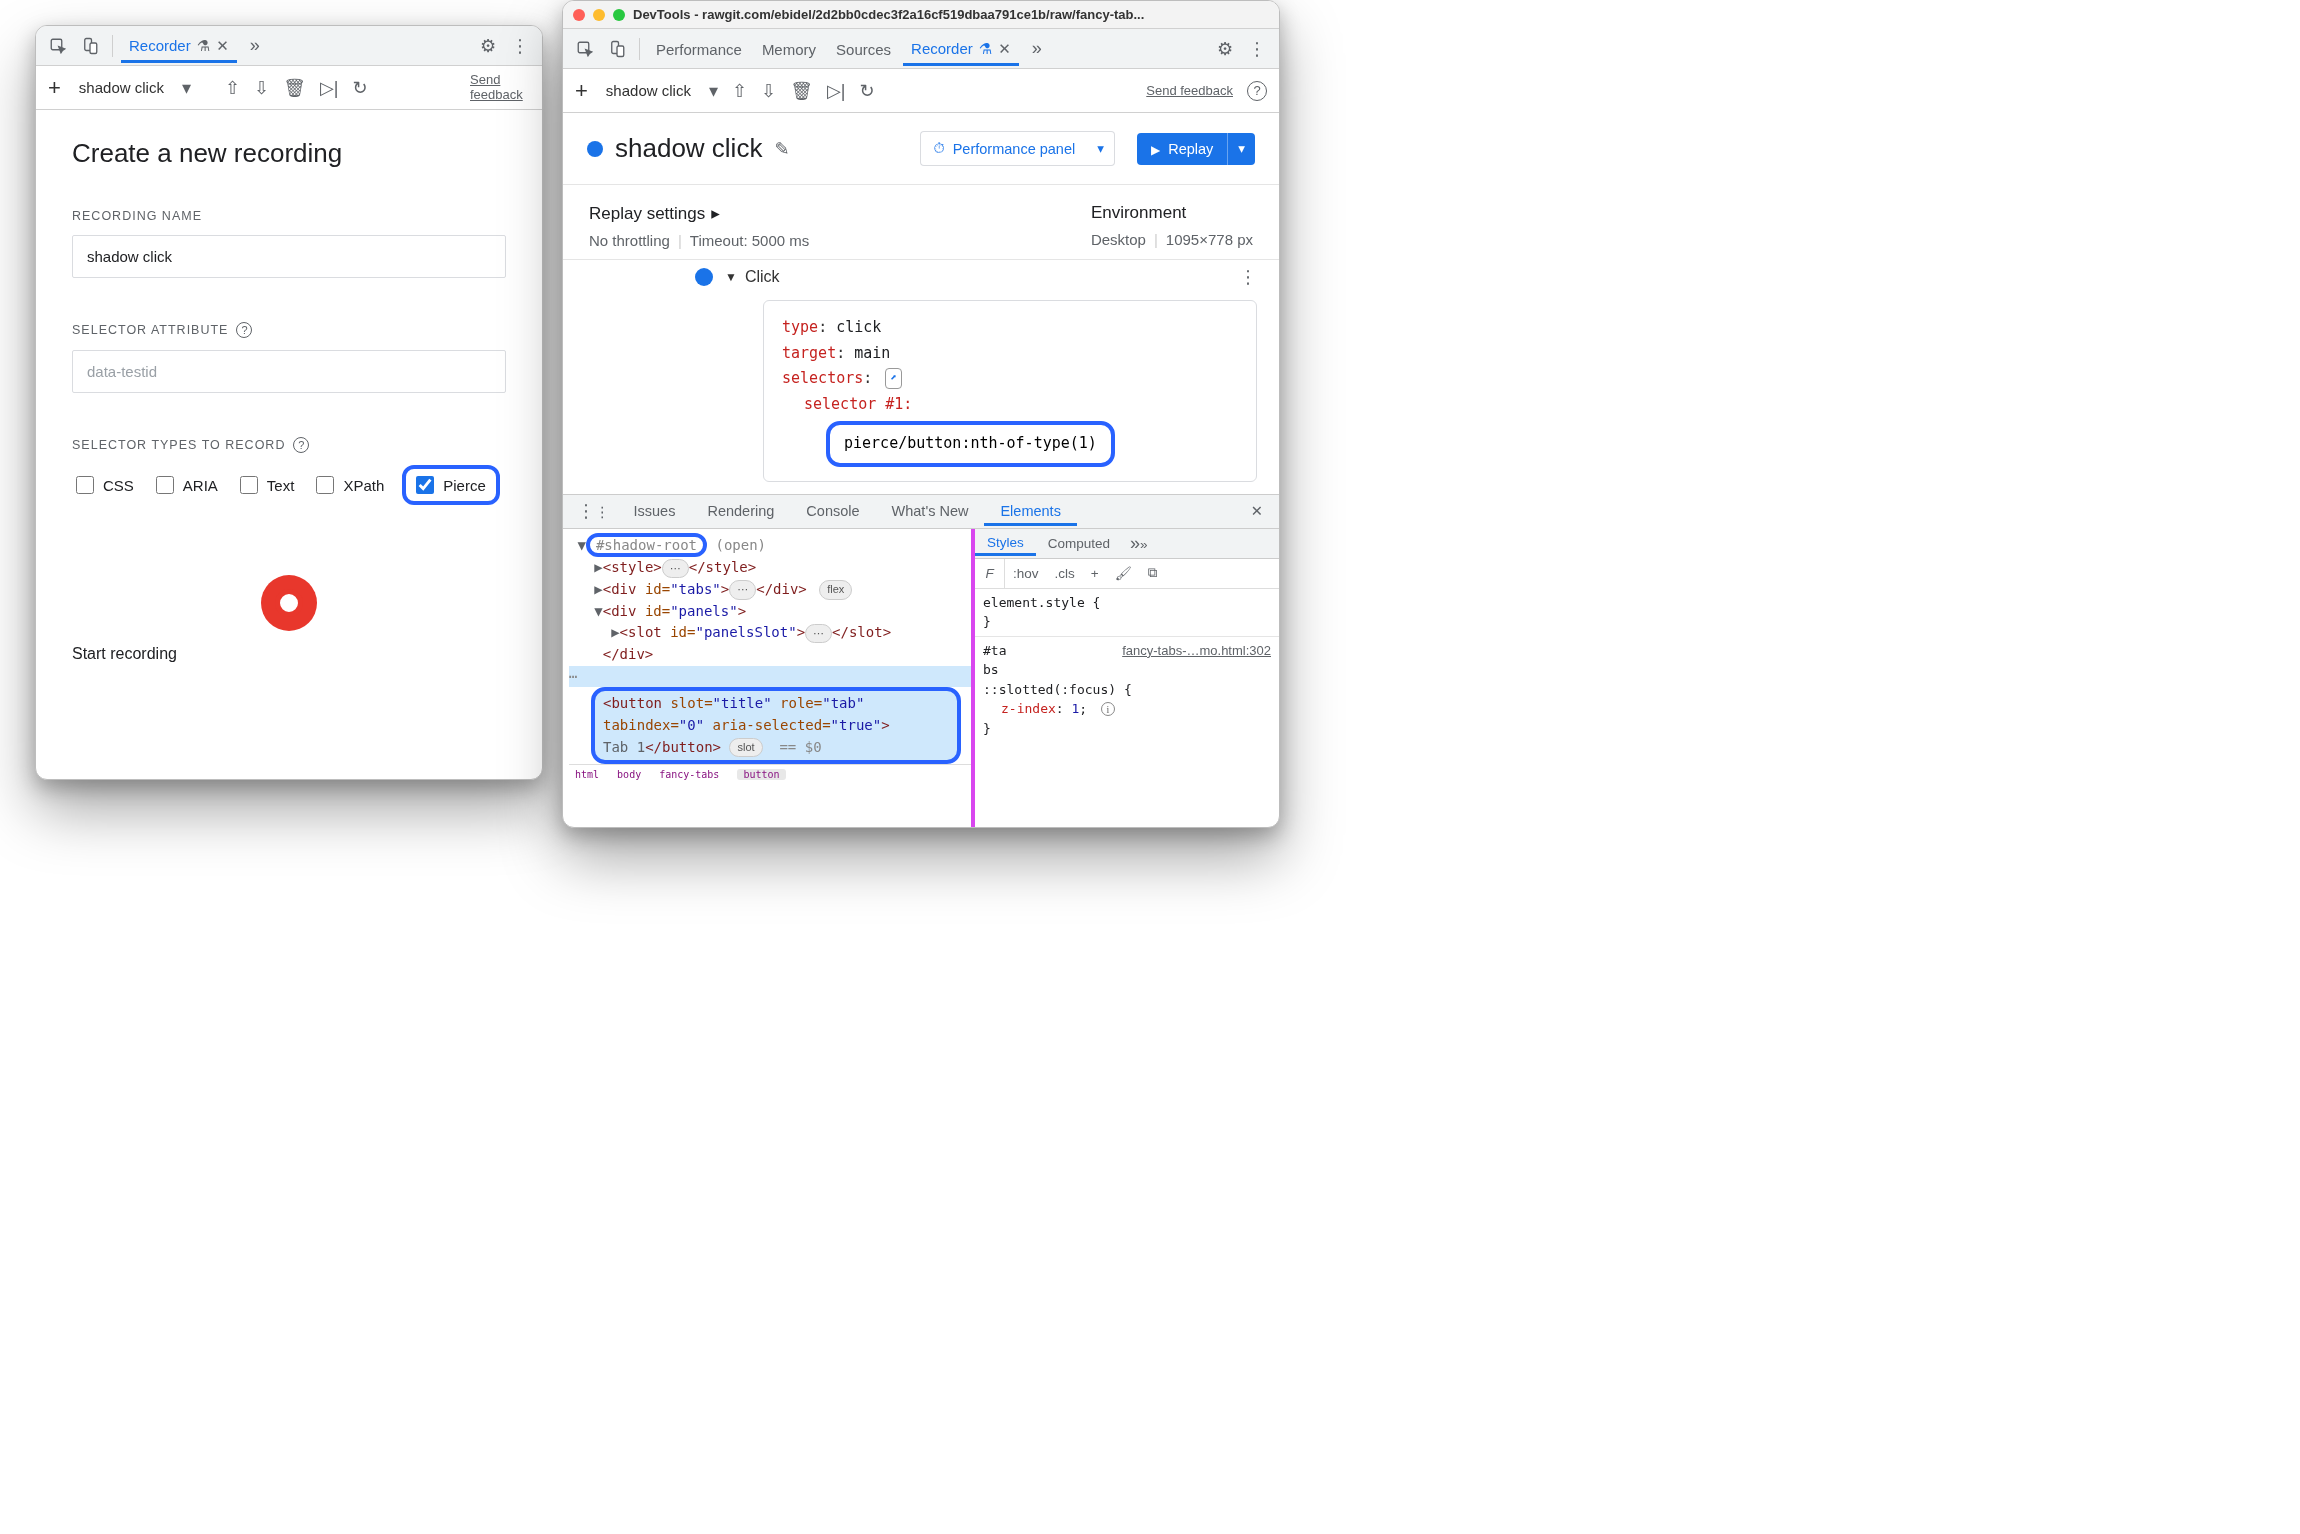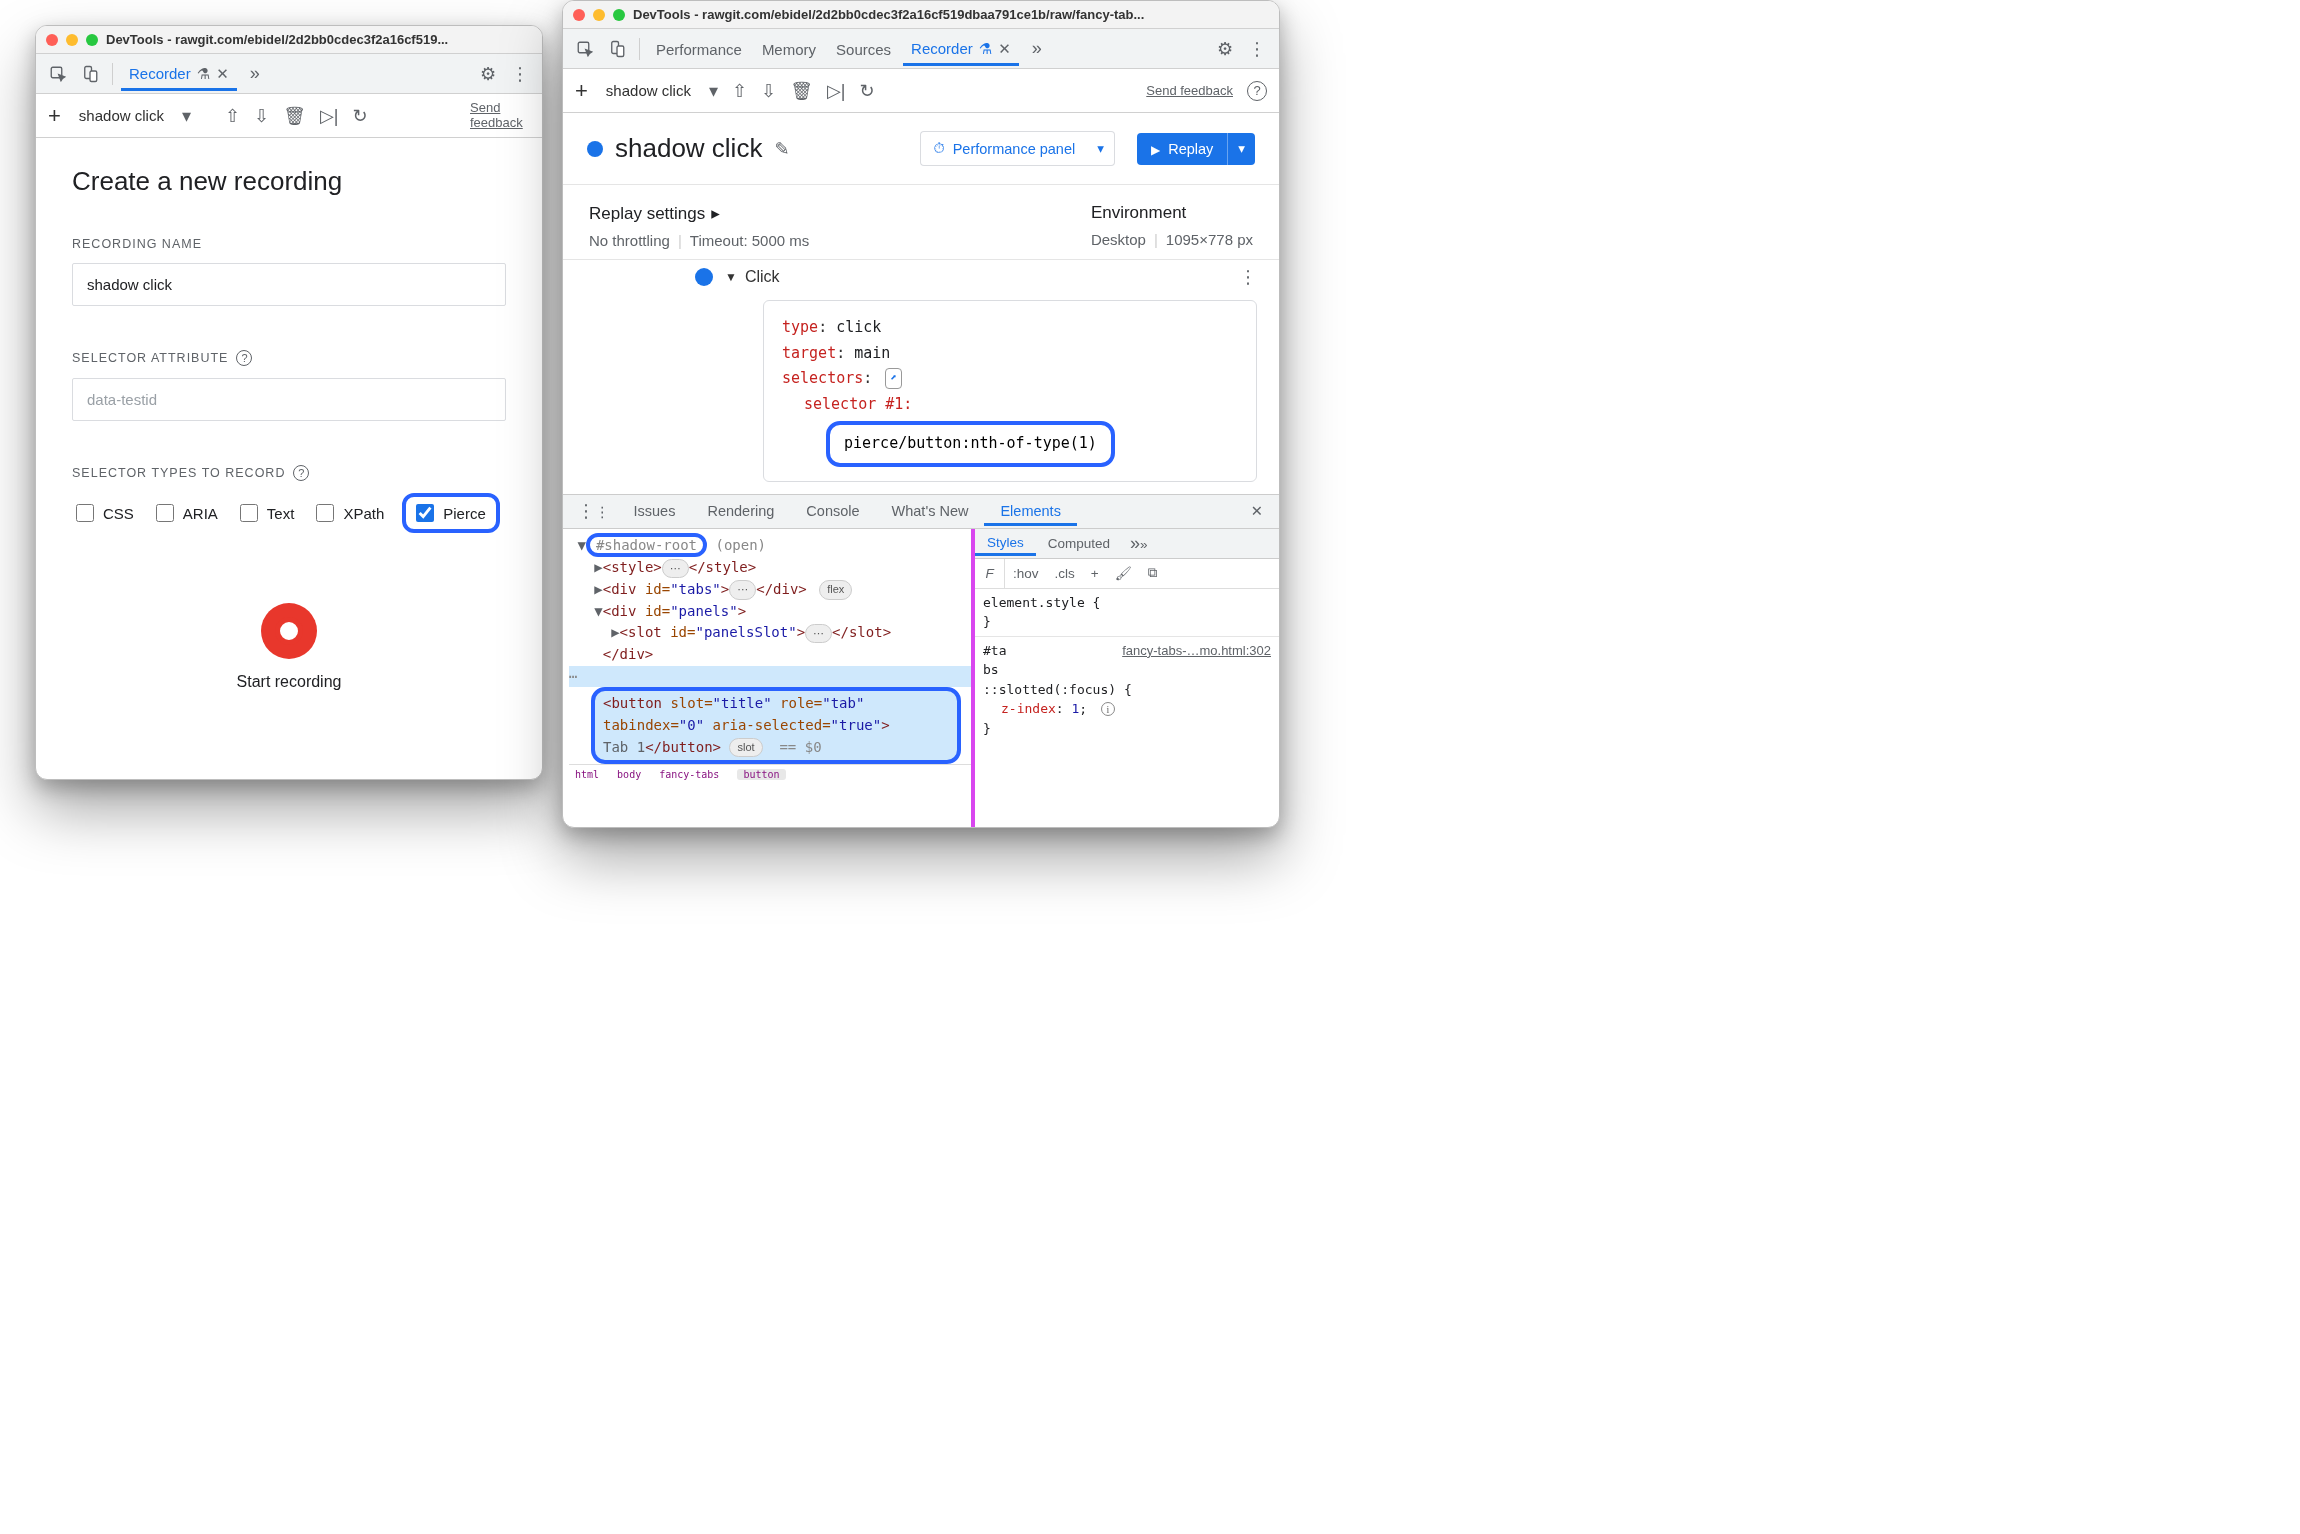--- a/index.html
+++ b/index.html
@@ -133,21 +133,21 @@
   }
   .textin::placeholder{color:#9aa0a6;}
   .cbrow { display:flex; gap:18px; align-items:center; flex-wrap:wrap; font-size:15px; color:#202124; }
   .cbrow label { display:flex; align-items:center; gap:6px; cursor:pointer;}
   .cbrow input[type=checkbox]{ width:18px;height:18px; accent-color:#1a73e8; }
   .pierce-box {
     border:4px solid #2962ff; border-radius:12px;
     padding:4px 10px 4px 6px;
     display:flex;align-items:center;gap:6px;
   }
-  .recbtn-wrap { text-align:center; margin-top:70px;}
+  .recbtn-wrap { margin-top:70px;}
   .recbtn {
     width:56px;height:56px;border-radius:50%;background:#e8372c;
     margin:0 auto 14px auto;cursor:pointer;
     display:flex;align-items:center;justify-content:center;
   }
   .recbtn::after{content:"";width:18px;height:18px;border-radius:50%;background:#fff;border:5px solid #e8372c; box-shadow:0 0 0 4px #fff inset;}
   .recbtn-label{font-size:16px;color:#202124;}
 
   
   .w2 { left: 562px; top: 0px; width: 718px; height: 828px; }
@@ -295,28 +295,20 @@
   
   .caret-down::after{content:"\25BE";}
   .caret-right::after{content:"\25B8";}
   .tri-play::before{content:"\25B6";font-size:12px;}
 
 </style>
 </head>
 <body>
 
 <div class="window w1">
-  <div class="titlebar">
-    <div class="traffic">
-      <span class="r"></span>
-      <span class="y"></span>
-      <span class="g"></span>
-    </div>
-    <div class="title">DevTools - rawgit.com/ebidel/2d2bb0cdec3f2a16cf519...</div>
-  </div>
 
   <div class="tabstrip">
     <div class="ico-btn">
       <svg width="18" height="18" viewBox="0 0 24 24" fill="none" stroke="#5f6368" stroke-width="1.8">
           <rect x="3" y="3" width="14" height="14" rx="2"></rect>
           <path d="M13 13 l8 3 -3 2 -2 3 -3-8z" fill="#5f6368"></path>
         </svg>
     </div>
     <div class="ico-btn">
       <svg width="18" height="18" viewBox="0 0 24 24" fill="none" stroke="#5f6368" stroke-width="1.8">

